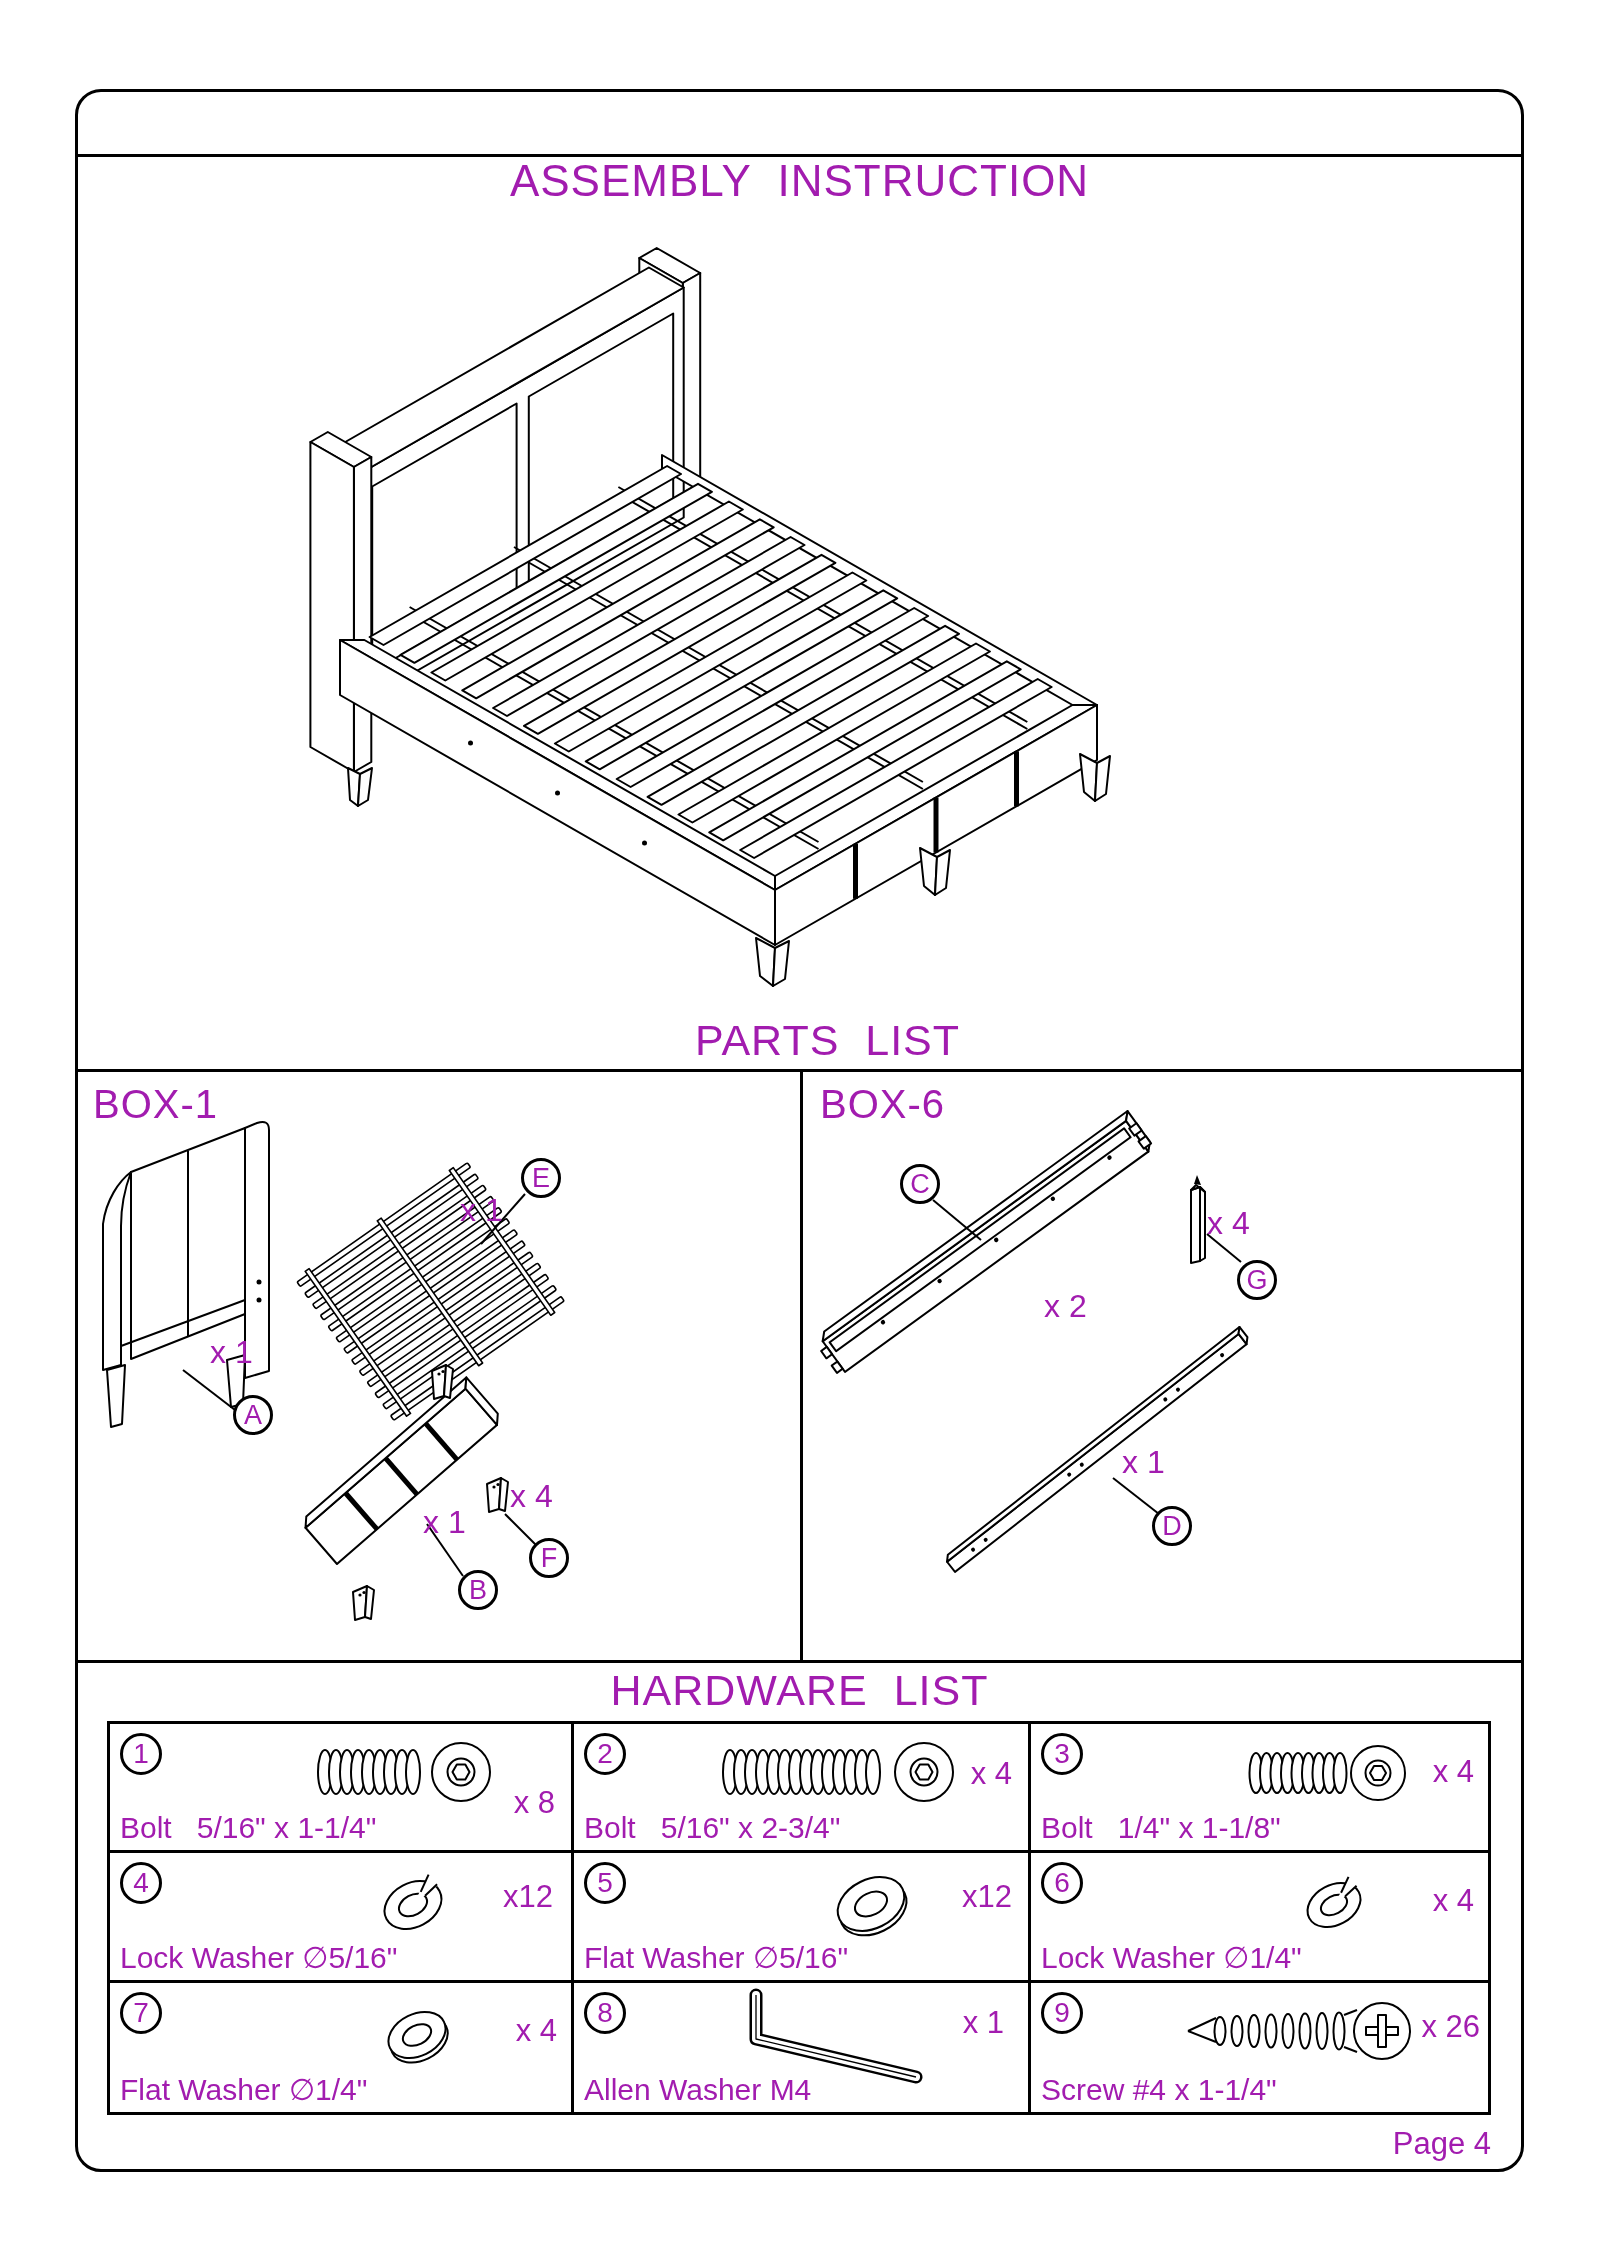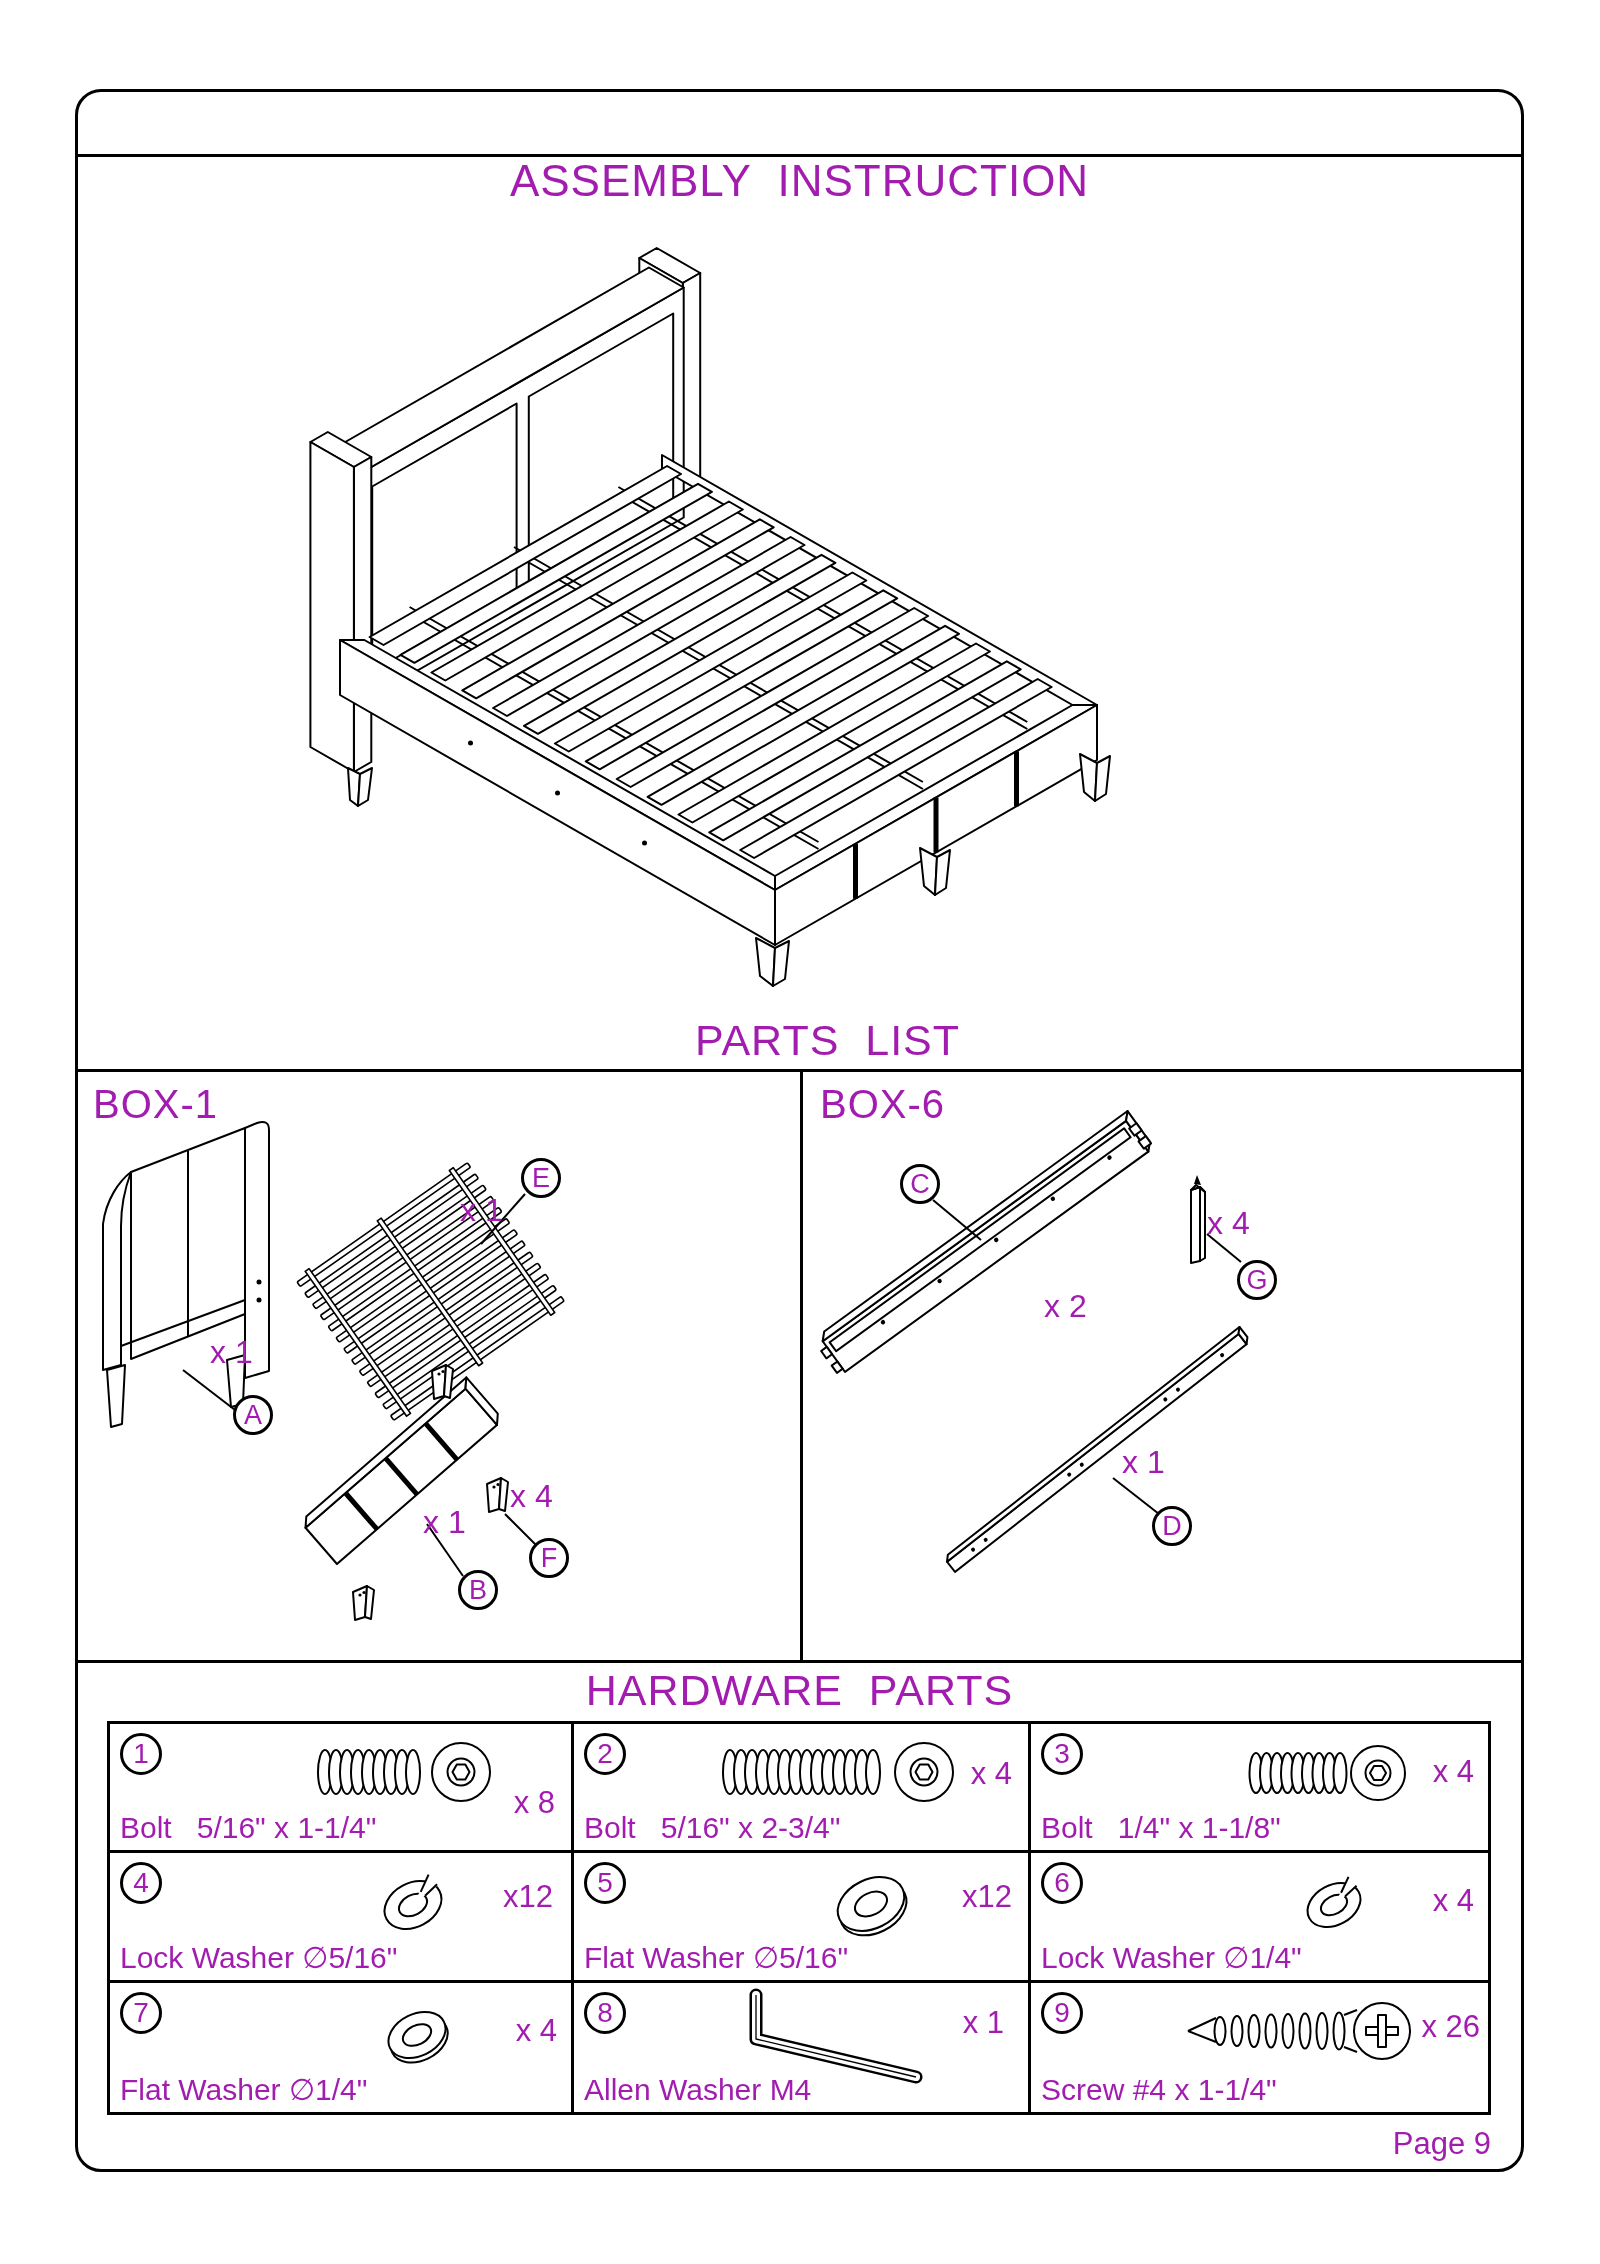--- a/index.html
+++ b/index.html
@@ -236,21 +236,21 @@
   <div class="qty-part" style="left:1122px;top:1444px;">x 1</div>
 
   <div class="callout" style="left:233px;top:1395px;">A</div>
   <div class="callout" style="left:521px;top:1158px;">E</div>
   <div class="callout" style="left:458px;top:1570px;">B</div>
   <div class="callout" style="left:529px;top:1538px;">F</div>
   <div class="callout" style="left:900px;top:1164px;">C</div>
   <div class="callout" style="left:1237px;top:1260px;">G</div>
   <div class="callout" style="left:1152px;top:1506px;">D</div>
 
-  <div class="heading" style="top:1666px;font-size:43px;">HARDWARE  PARTS</div>
+  <div class="heading" style="top:1666px;font-size:43px;">HARDWARE  LIST</div>
 
   <div class="hw-table">
 
     <div class="hw-cell br bb">
       <div class="num-circle">1</div>
       <svg class="art icon-svg" style="right:70px;top:10px;" width="190" height="76" viewBox="0 0 190 76">
         <ellipse cx="14" cy="38" rx="7" ry="22"></ellipse>
           <ellipse cx="25" cy="38" rx="7" ry="22"></ellipse>
           <ellipse cx="36" cy="38" rx="7" ry="22"></ellipse>
         <ellipse cx="47" cy="38" rx="7" ry="22"></ellipse>
@@ -397,14 +397,14 @@
         <circle cx="200" cy="40" r="28"></circle>
         <rect x="184" y="36" width="32" height="8"></rect>
           <rect x="196" y="24" width="8" height="32"></rect>
       </svg>
       <div class="qty" style="right:8px;top:26px;">x 26</div>
       <div class="hw-name">Screw #4 x 1-1/4"</div>
     </div>
 
   </div>
 
-  <div class="page-num">Page 9</div>
+  <div class="page-num">Page 4</div>
 </div>
 
 </body></html>

